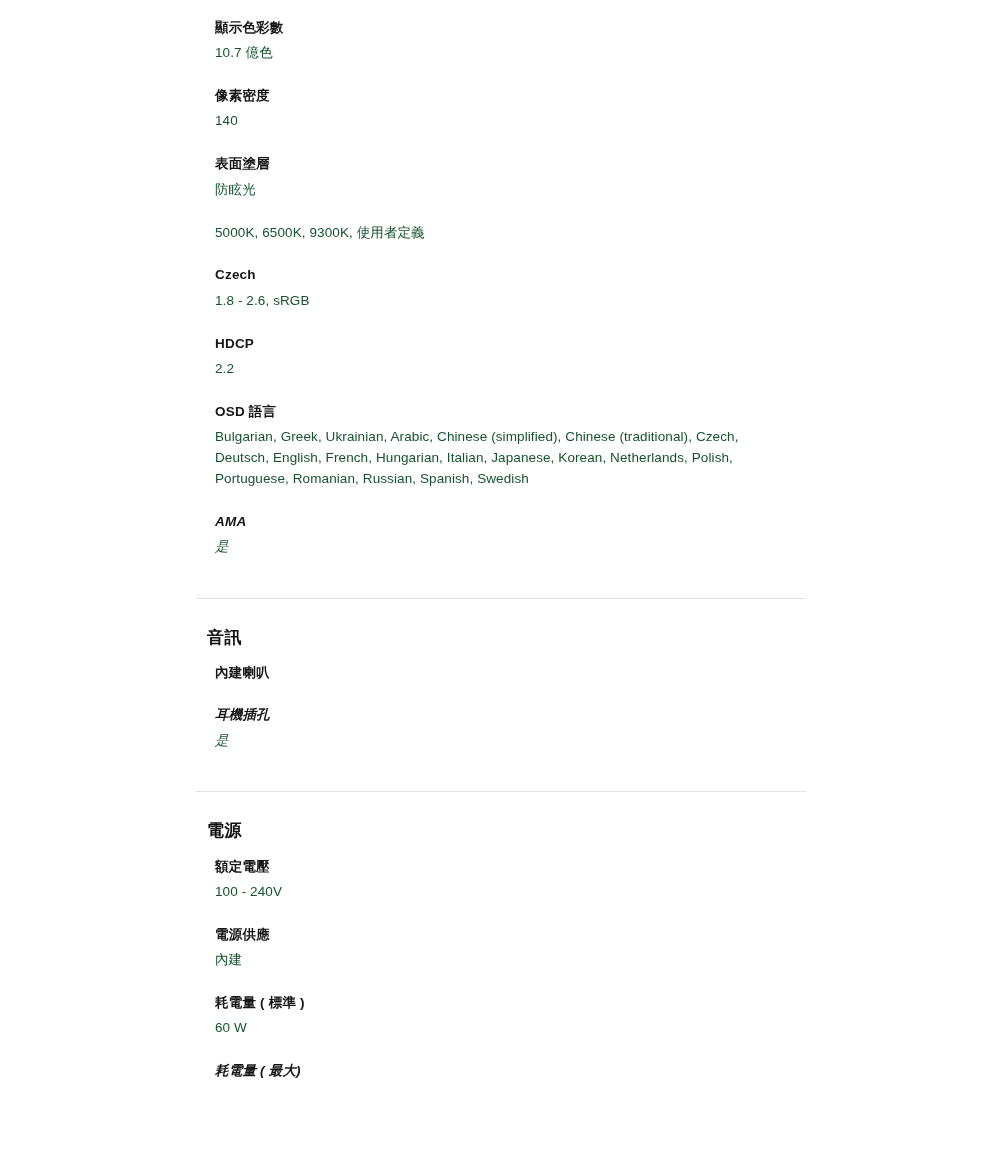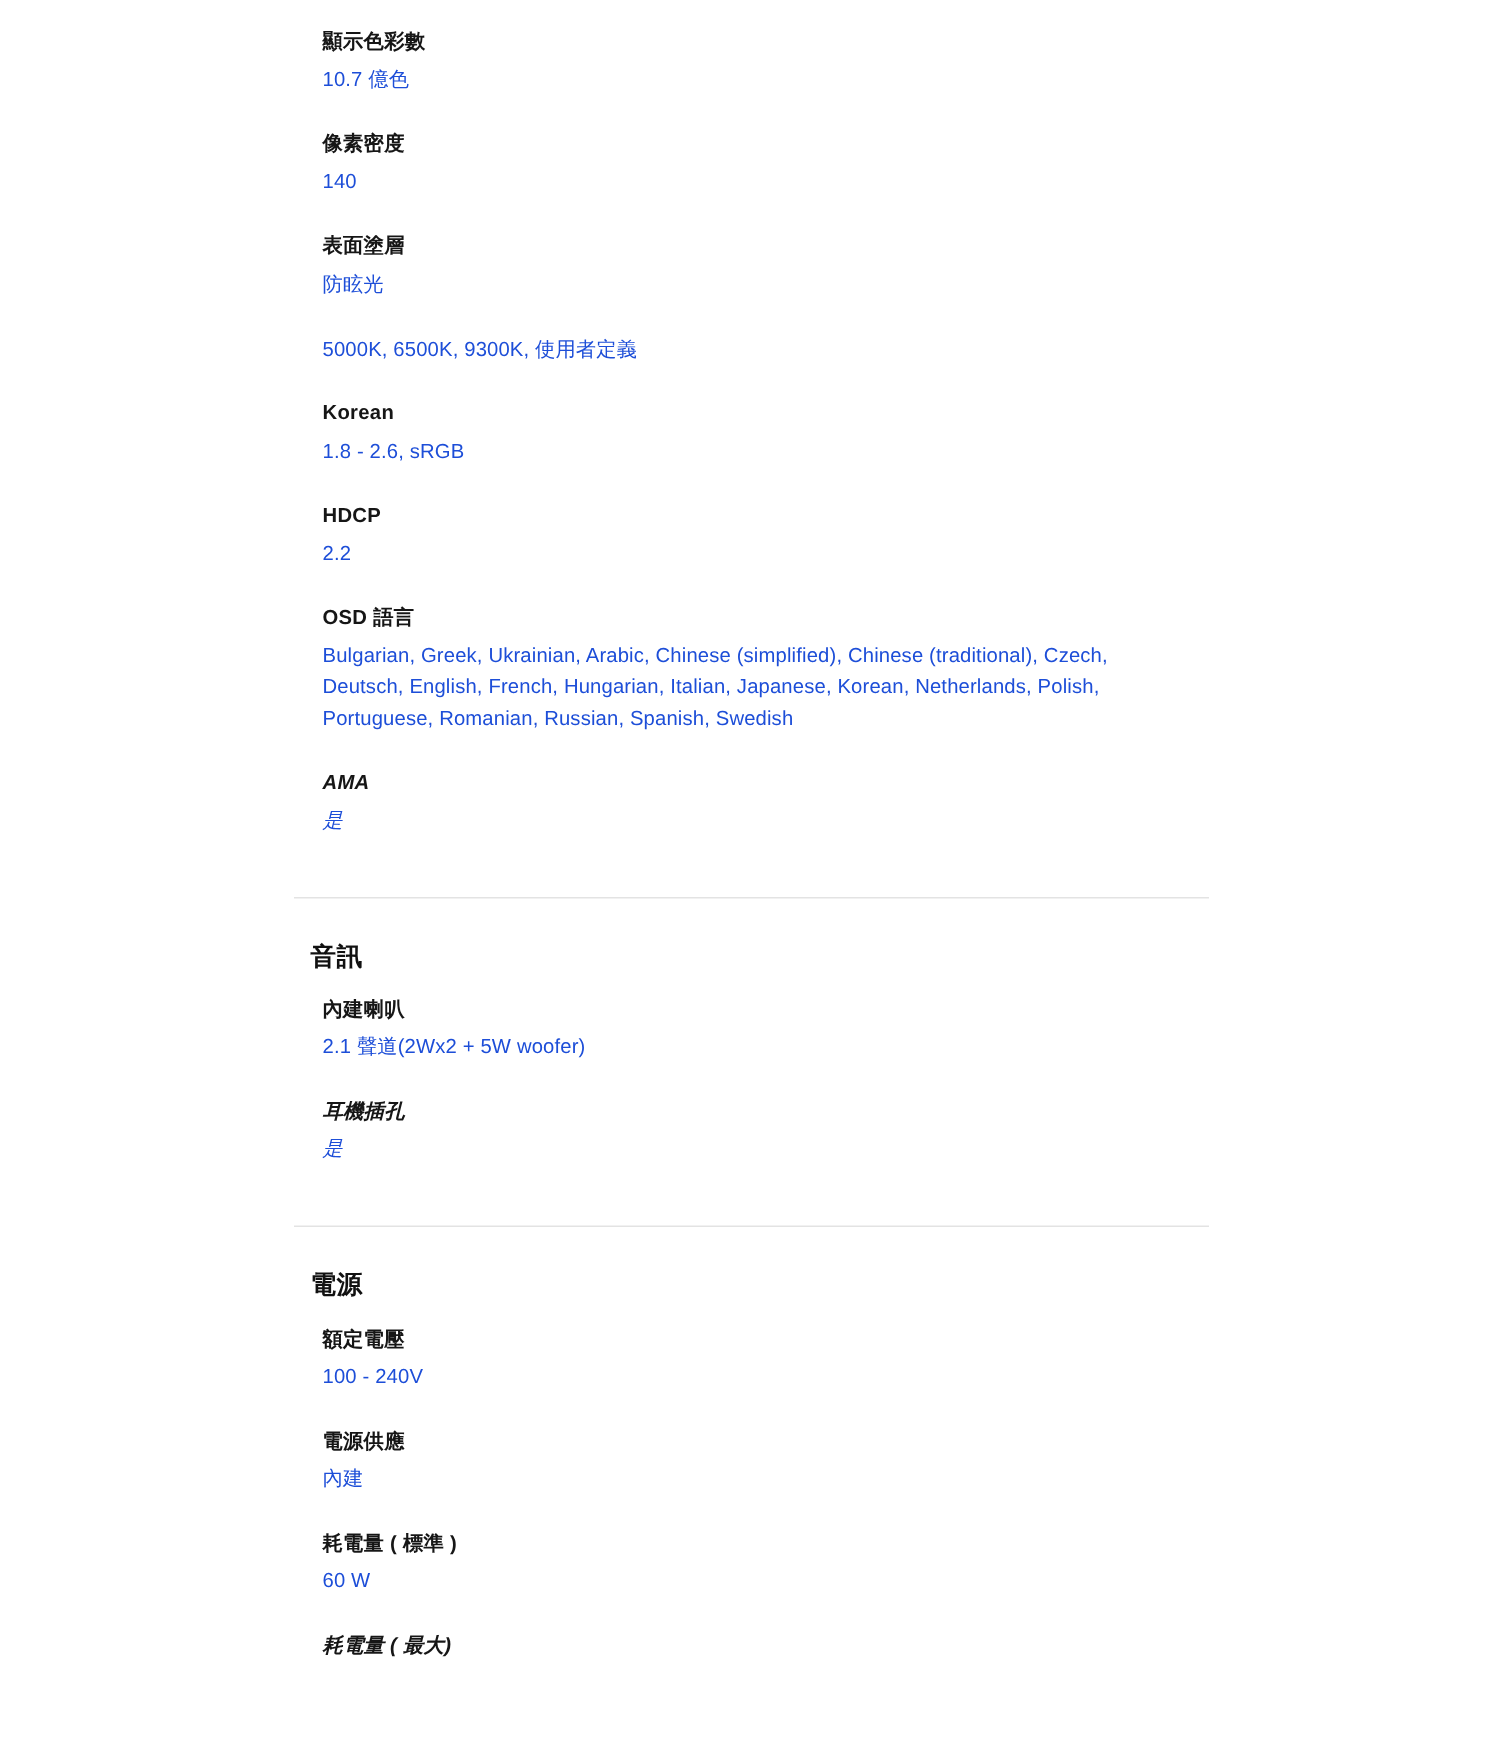--- a/index.html
+++ b/index.html
@@ -59,21 +59,21 @@
     font-size: 13.5px;
     font-weight: bold;
     color: #161616;
     line-height: 1.5;
     letter-spacing: 0.2px;
     margin-bottom: 5px;
   }
   .spec-value {
     font-size: 13.5px;
     font-weight: normal;
-    color: #1d4ed8;
+    color: #14532d;
     line-height: 1.55;
     letter-spacing: 0.1px;
     max-width: 580px;
   }
   .spec-value.wrap-list {
     max-width: 572px;
   }
   .top-pad {
     height: 18px;
   }
@@ -98,21 +98,21 @@
         <div class="spec-value">140</div>
       </div>
       <div class="spec-row">
         <div class="spec-label">表面塗層</div>
         <div class="spec-value">防眩光</div>
       </div>
       <div class="spec-row">
         <div class="spec-value">5000K, 6500K, 9300K, 使用者定義</div>
       </div>
       <div class="spec-row">
-        <div class="spec-label">Korean</div>
+        <div class="spec-label">Czech</div>
         <div class="spec-value">1.8 - 2.6, sRGB</div>
       </div>
       <div class="spec-row">
         <div class="spec-label">HDCP</div>
         <div class="spec-value">2.2</div>
       </div>
       <div class="spec-row">
         <div class="spec-label">OSD 語言</div>
         <div class="spec-value wrap-list">Bulgarian, Greek, Ukrainian, Arabic, Chinese (simplified), Chinese (traditional), Czech, Deutsch, English, French, Hungarian, Italian, Japanese, Korean, Netherlands, Polish, Portuguese, Romanian, Russian, Spanish, Swedish</div>
       </div>
@@ -122,21 +122,20 @@
       </div>
     </div>
 
     <div class="bottom-pad"></div>
     <div class="group-divider"></div>
 
     <div class="spec-group">
       <div class="group-title">音訊</div>
       <div class="spec-row">
         <div class="spec-label">內建喇叭</div>
-        <div class="spec-value">2.1 聲道(2Wx2 + 5W woofer)</div>
       </div>
       <div class="spec-row">
         <div class="spec-label">耳機插孔</div>
         <div class="spec-value">是</div>
       </div>
     </div>
 
     <div class="bottom-pad"></div>
     <div class="group-divider"></div>
 

